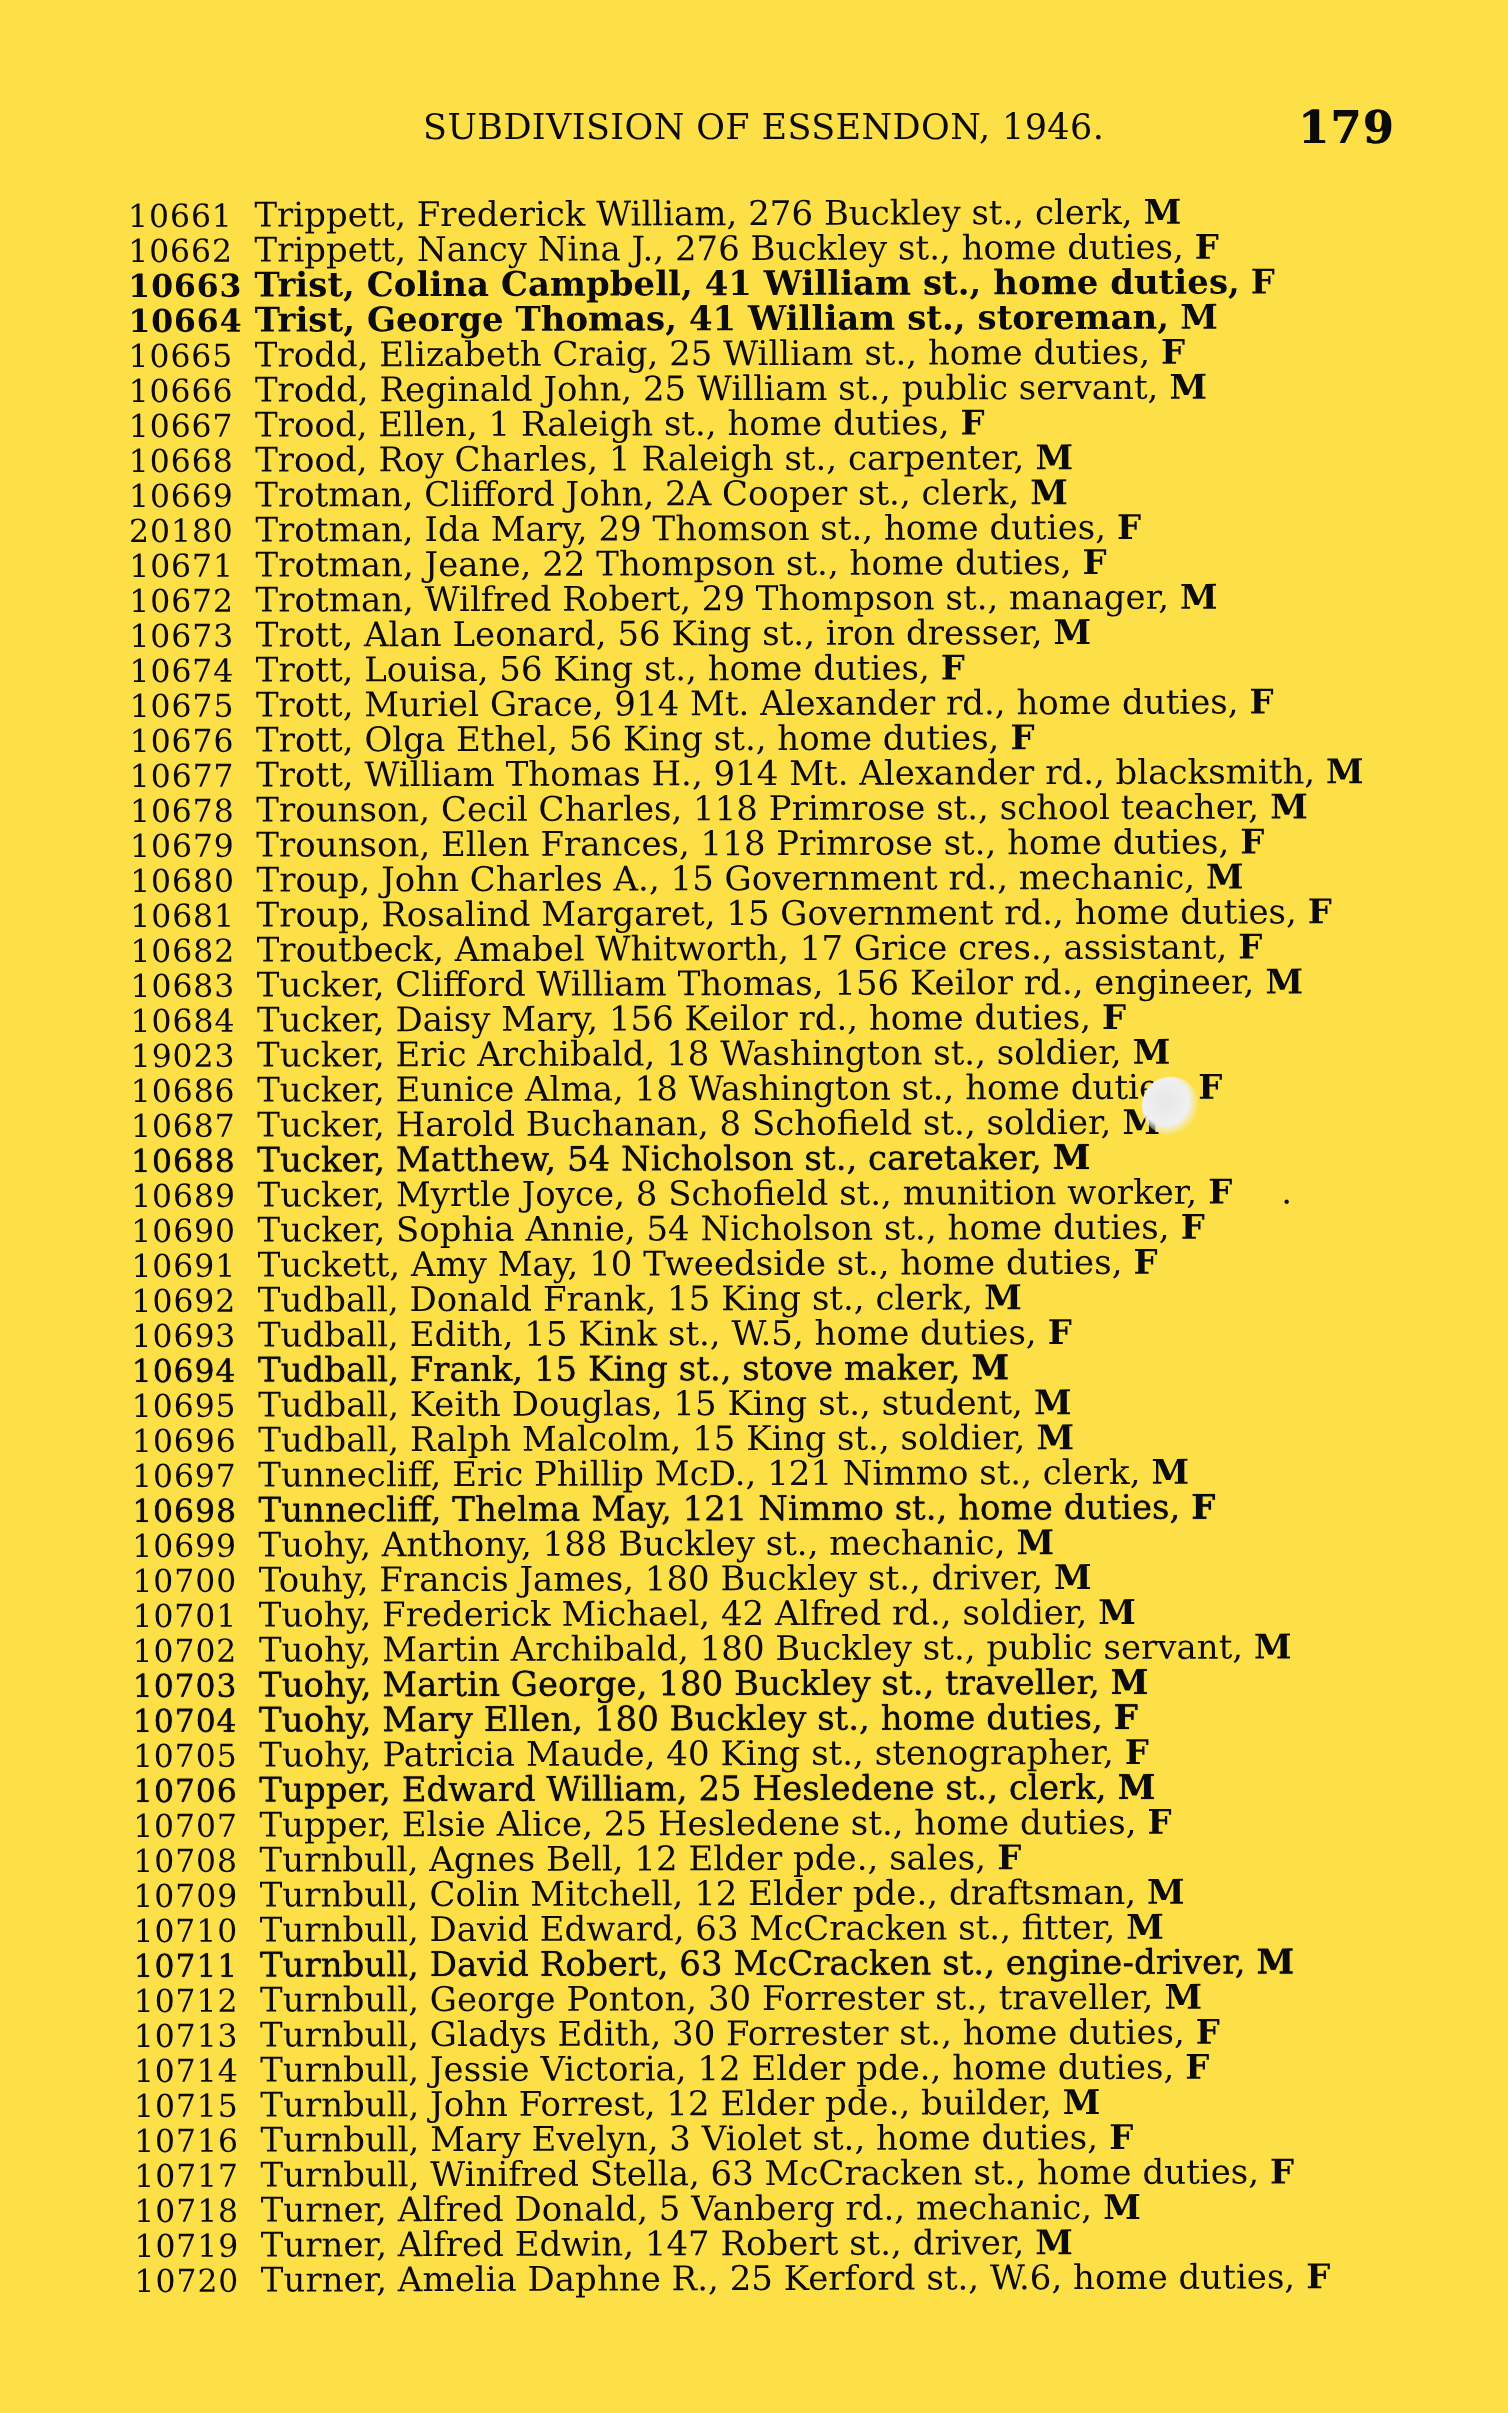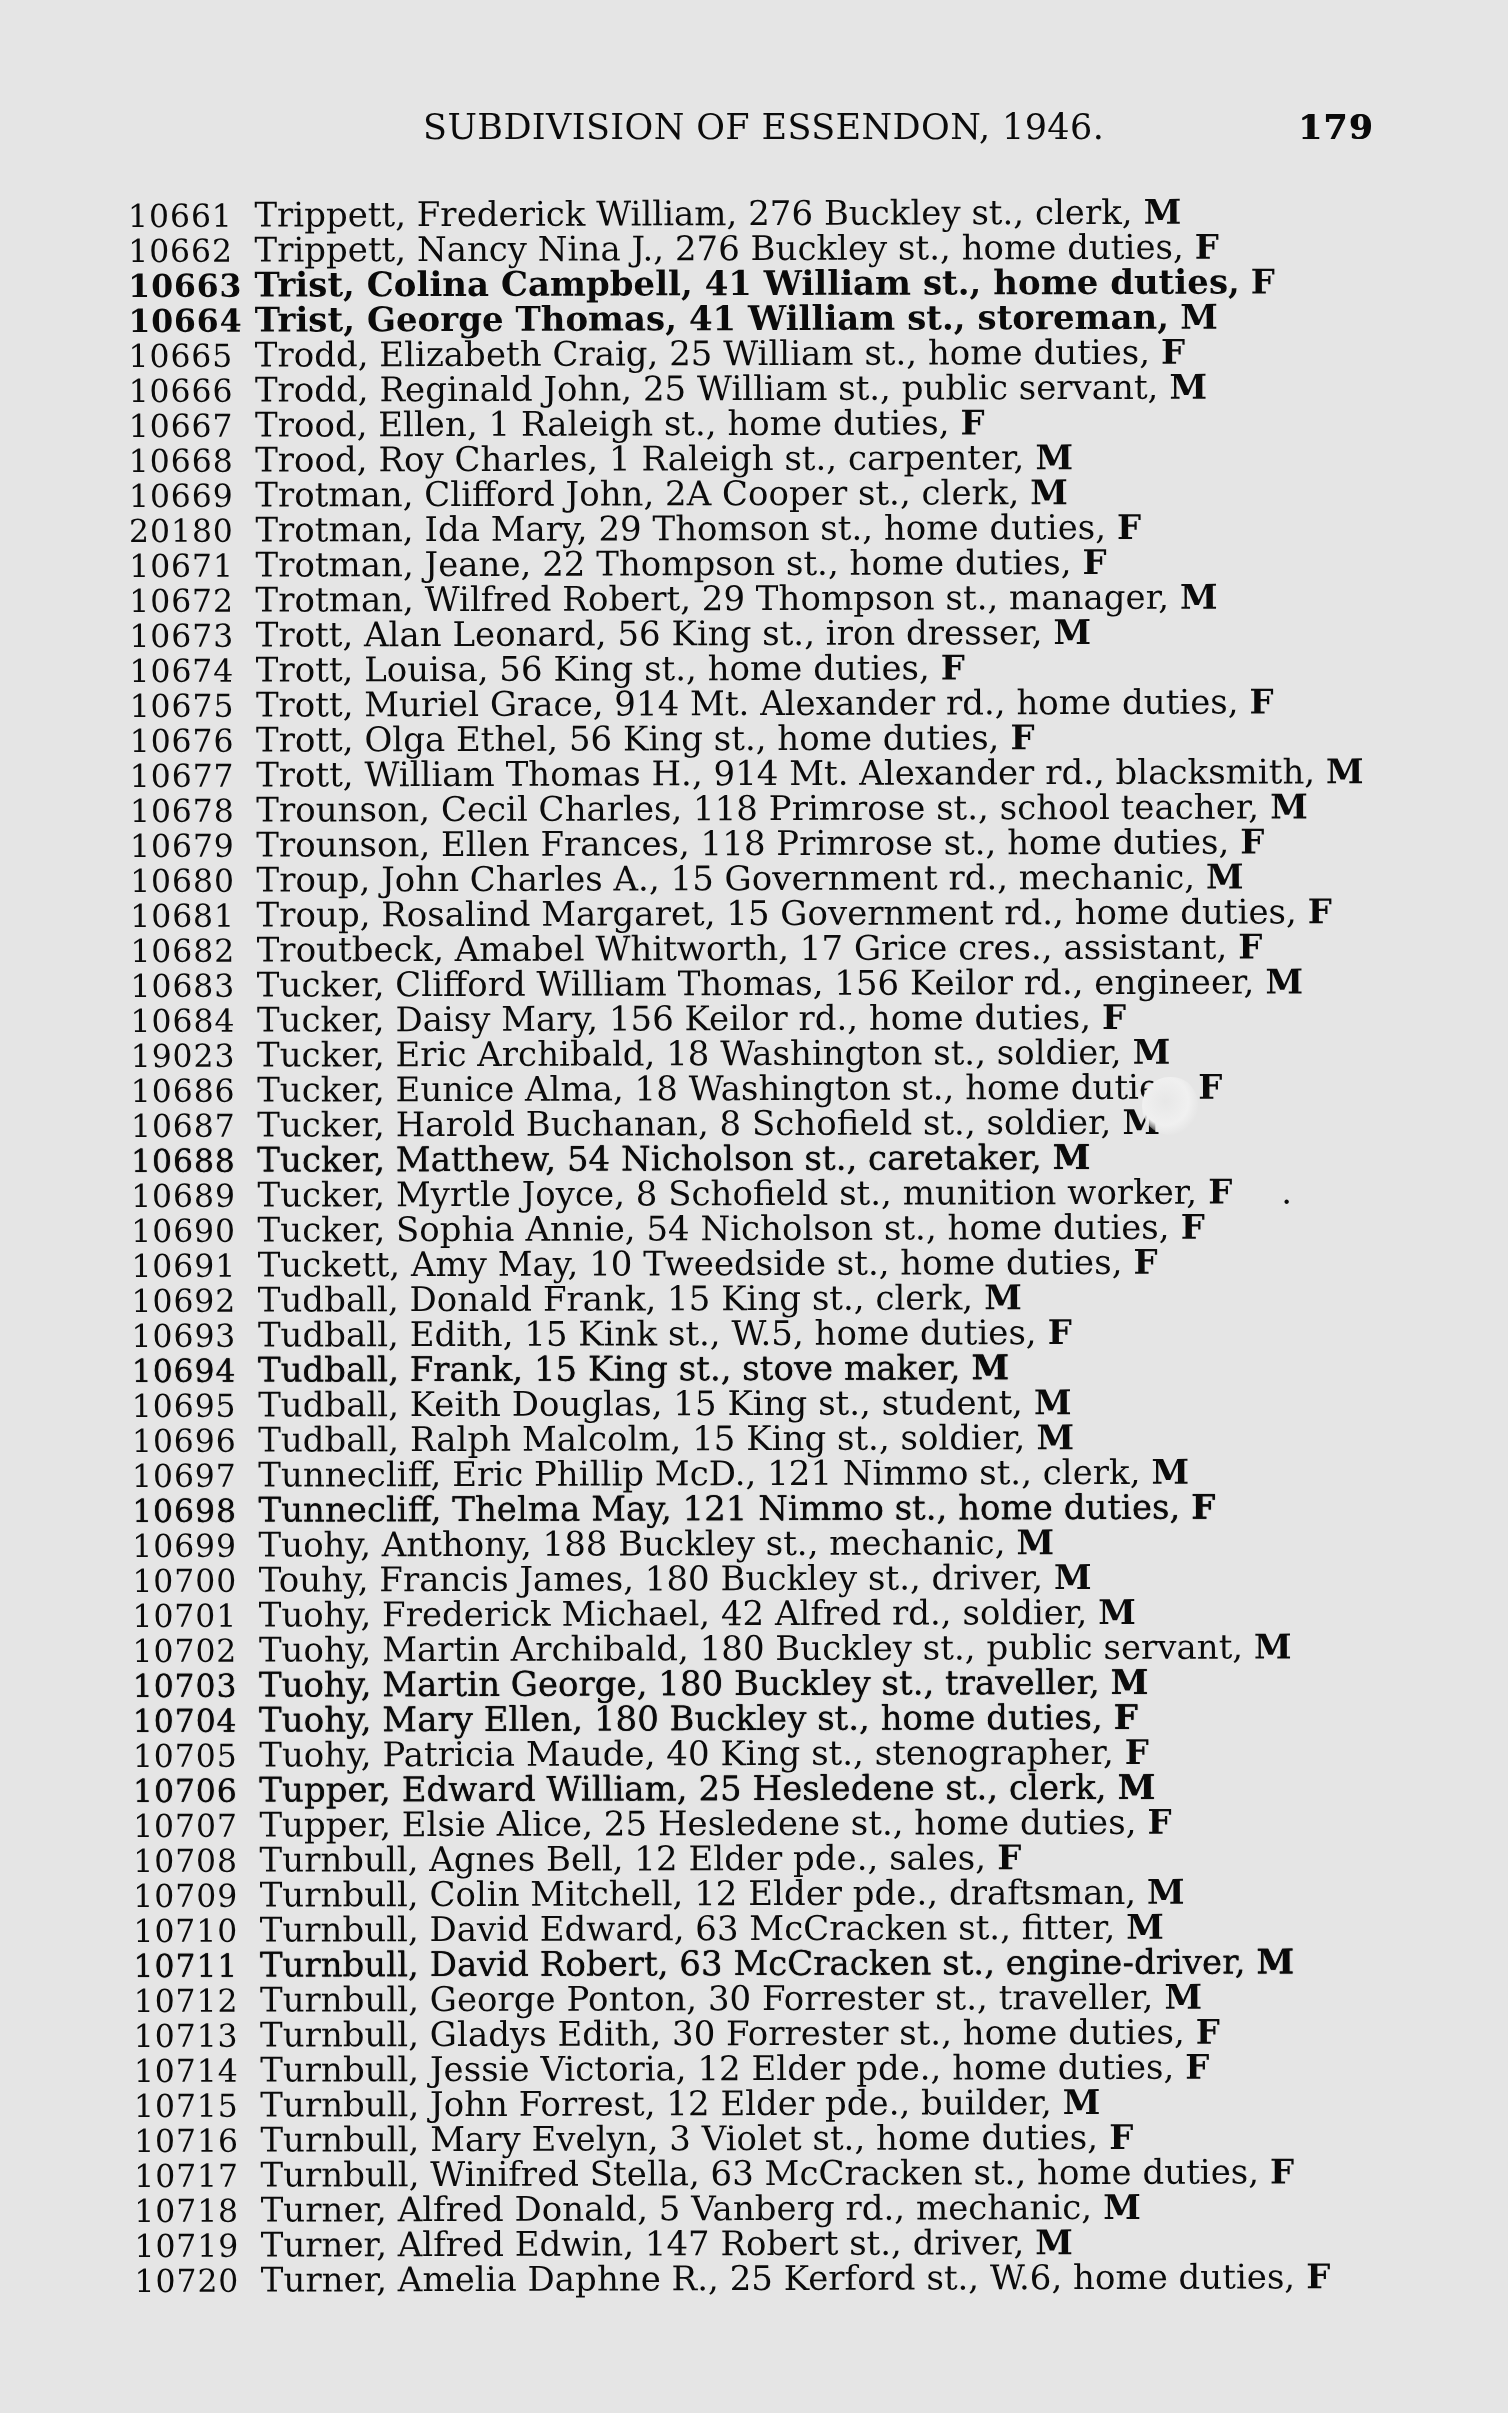--- a/index.html
+++ b/index.html
@@ -4,31 +4,31 @@
 <style>
   html,body{margin:0;padding:0;}
   body{
     position:relative;
     width:1509px;height:2413px;
     background:#ffffff;
     font-family:"DejaVu Serif","Liberation Serif",serif;
     color:#0b0b0b;
     overflow:hidden;
   }
-  .sheet{position:absolute;inset:0;background:#e5e5e5;}
+  .sheet{position:absolute;inset:0;background:#fde047;}
 
   
   .title{
     position:absolute;left:423px;top:109px;
     font-size:35px;line-height:37px;white-space:nowrap;
     letter-spacing:0.4px;
   }
   .pagenum{
     position:absolute;left:1298px;top:109px;
-    font-size:34px;line-height:37px;font-weight:bold;letter-spacing:1.7px;
+    font-size:44px;line-height:37px;font-weight:bold;letter-spacing:1.7px;
     text-shadow:0.9px 0 0 #0b0b0b;
   }
 
   
   .entries{
     position:absolute;left:128px;top:198px;width:1329px;
     transform:rotate(-0.18deg);transform-origin:0 0;
   }
   .row{
     height:35px;line-height:35px;

